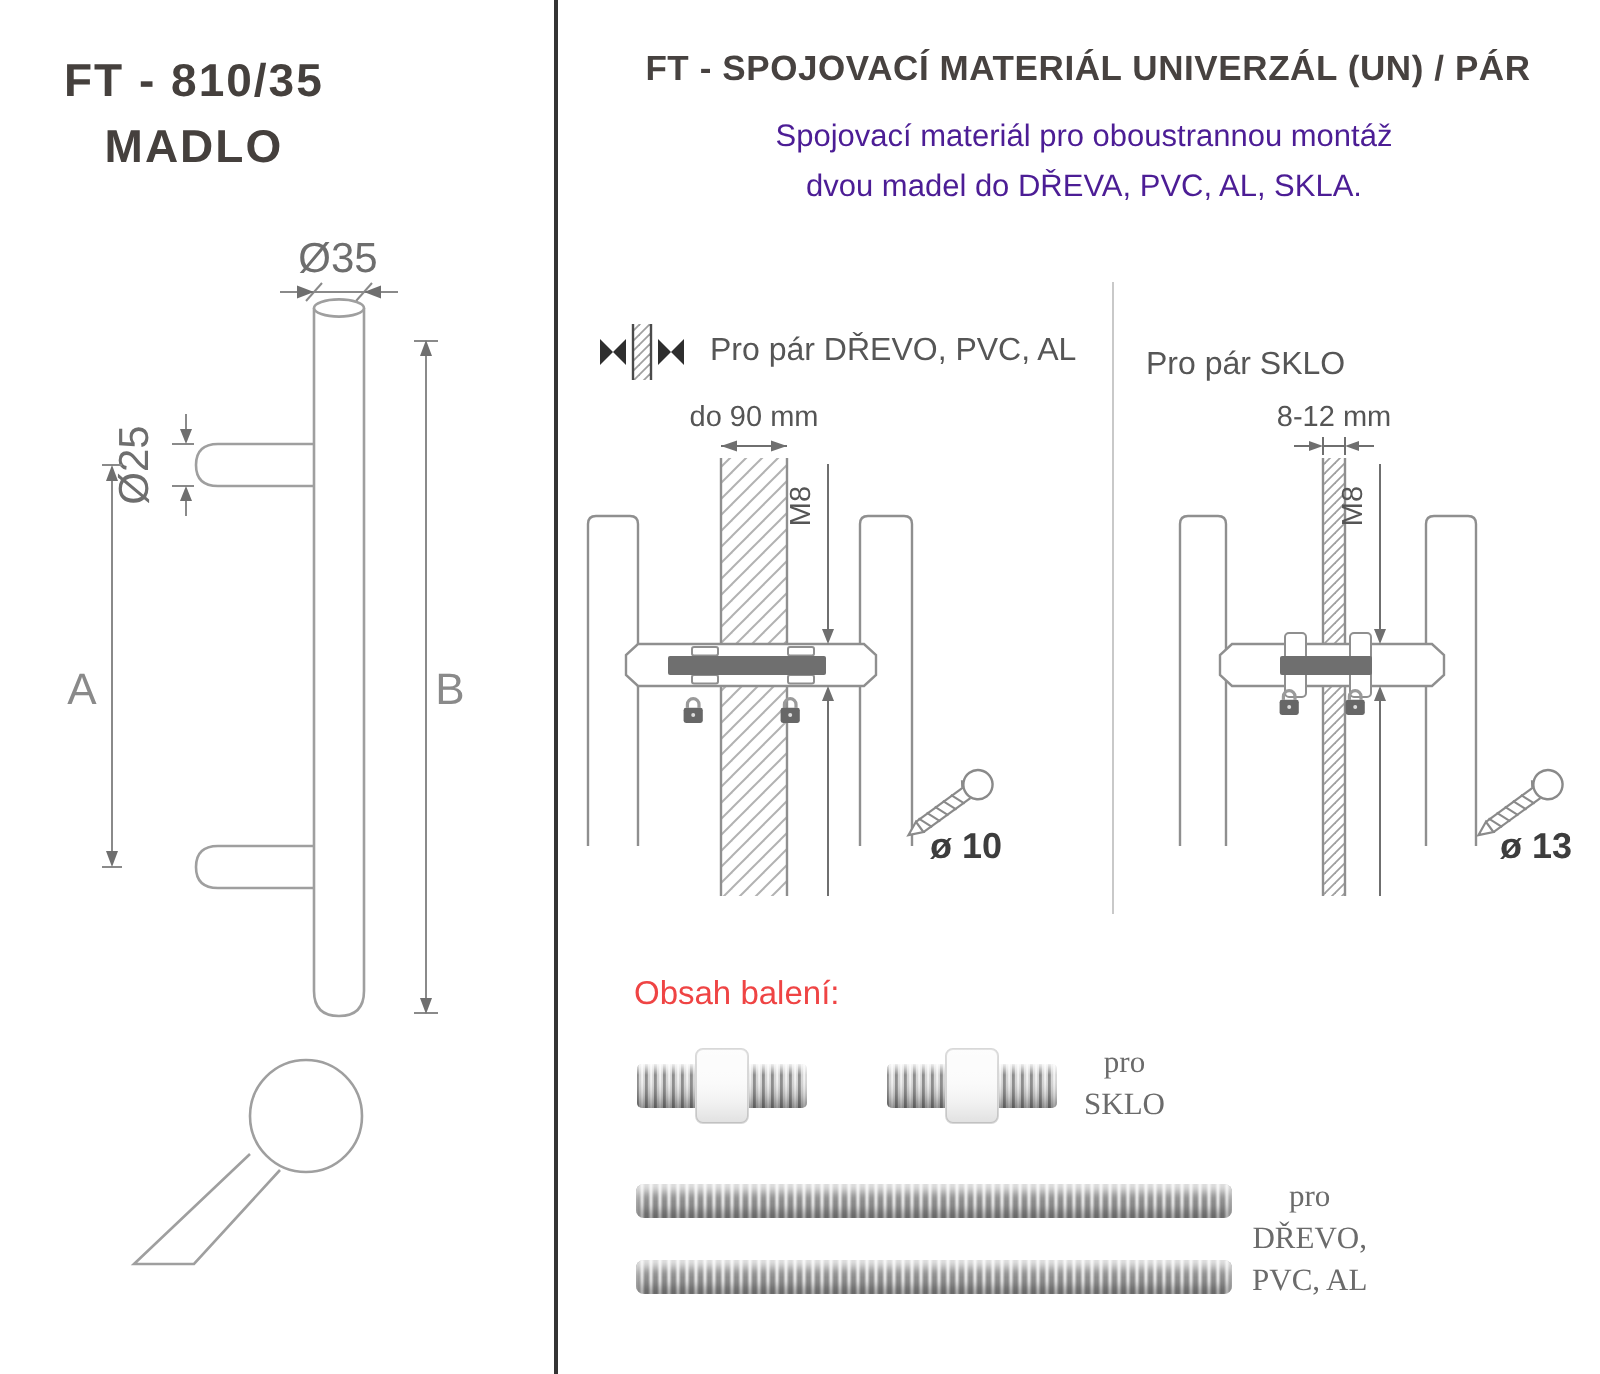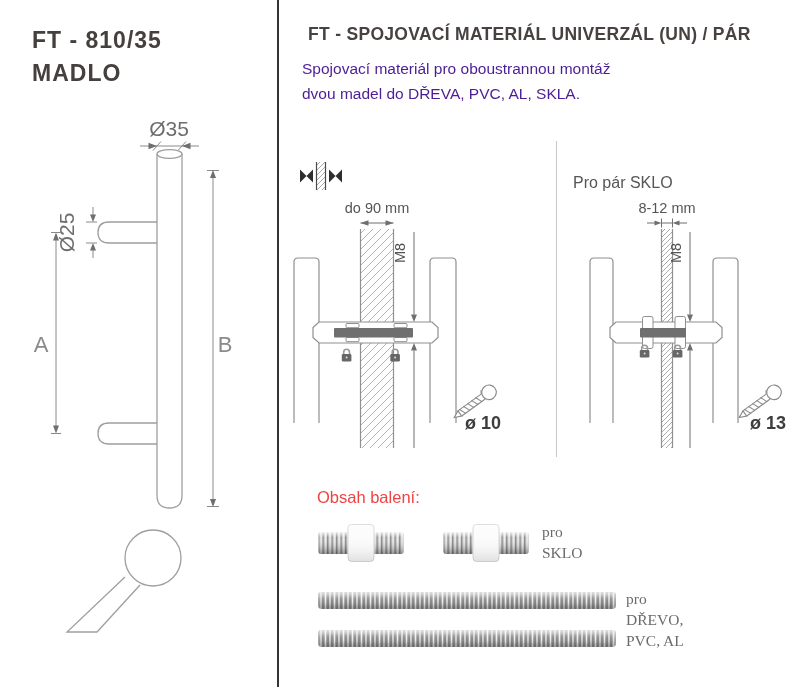--- a/index.html
+++ b/index.html
@@ -1,26 +1,26 @@
 <!DOCTYPE html>
 <html><head>
 <meta charset="utf-8">
 <style>
   html,body{margin:0;padding:0;background:#fff;}
   #page{position:relative;width:800px;height:687px;background:#ffffff;overflow:hidden;
-        font-family:"Liberation Sans",sans-serif;}
+        font-family:"Liberation Sans",sans-serif;text-align:center;}
   .abs{position:absolute;}
   
   #left-title{left:32px;top:24px;color:#45403d;font-weight:bold;font-size:23px;
               letter-spacing:1px;line-height:33px;}
   
   #main-divider{left:277px;top:0;width:2px;height:687px;background:#343434;}
   #diagram-divider{left:556px;top:141px;width:1px;height:316px;background:#c9c9c9;}
   
-  #right-title{left:308px;top:24px;width:492px;color:#474240;font-weight:bold;
+  #right-title{left:298px;top:24px;width:492px;color:#474240;font-weight:bold;
                font-size:17.5px;letter-spacing:0.3px;}
   #right-subtitle{left:302px;top:56px;width:480px;color:#4c1d95;font-size:15.5px;line-height:25px;}
   .icon-row{display:flex;align-items:center;gap:13px;height:30px;}
   #icon-row-wood{left:300px;top:161px;}
   #icon-row-glass{left:573px;top:161px;flex-direction:column;}
   .icon-label{color:#565656;font-size:16px;}
   
   #package-heading{left:317px;top:488px;color:#ef4444;font-size:16.5px;}
   .pkg-label{color:#6b6b6b;font-size:15.5px;line-height:21px;font-family:Liberation Serif, serif;}
   #glass-label{left:542px;top:521px;}
@@ -152,20 +152,21 @@
   <div class="abs icon-row" id="icon-row-wood">
     <svg width="42" height="28" viewBox="0 0 42 28">
       <polygon points="0,7.5 0,20.5 6.5,14" fill="#2e2e2e"></polygon>
       <polygon points="13,7.5 13,20.5 6.5,14" fill="#2e2e2e"></polygon>
       <rect x="16.5" y="0" width="9" height="28" fill="url(#hatchB)"></rect>
       <line x1="16.5" y1="0" x2="16.5" y2="28" stroke="#4a4a4a" stroke-width="1.2"></line>
       <line x1="25.5" y1="0" x2="25.5" y2="28" stroke="#4a4a4a" stroke-width="1.2"></line>
       <polygon points="29,7.5 29,20.5 35.5,14" fill="#2e2e2e"></polygon>
       <polygon points="42,7.5 42,20.5 35.5,14" fill="#2e2e2e"></polygon>
     </svg>
+    <span class="icon-label">Pro pár DŘEVO, PVC, AL</span>
   </div>
 
   <div class="abs icon-row" id="icon-row-glass">
     <svg width="38" height="28" viewBox="0 0 38 28">
       <polygon points="0,7.5 0,20.5 6.5,14" fill="#2e2e2e"></polygon>
       <polygon points="13,7.5 13,20.5 6.5,14" fill="#2e2e2e"></polygon>
       <rect x="15.5" y="0" width="7" height="28" fill="url(#hatchB)"></rect>
       <line x1="15.5" y1="0" x2="15.5" y2="28" stroke="#4a4a4a" stroke-width="1.2"></line>
       <line x1="22.5" y1="0" x2="22.5" y2="28" stroke="#4a4a4a" stroke-width="1.2"></line>
       <polygon points="25,7.5 25,20.5 31.5,14" fill="#2e2e2e"></polygon>

